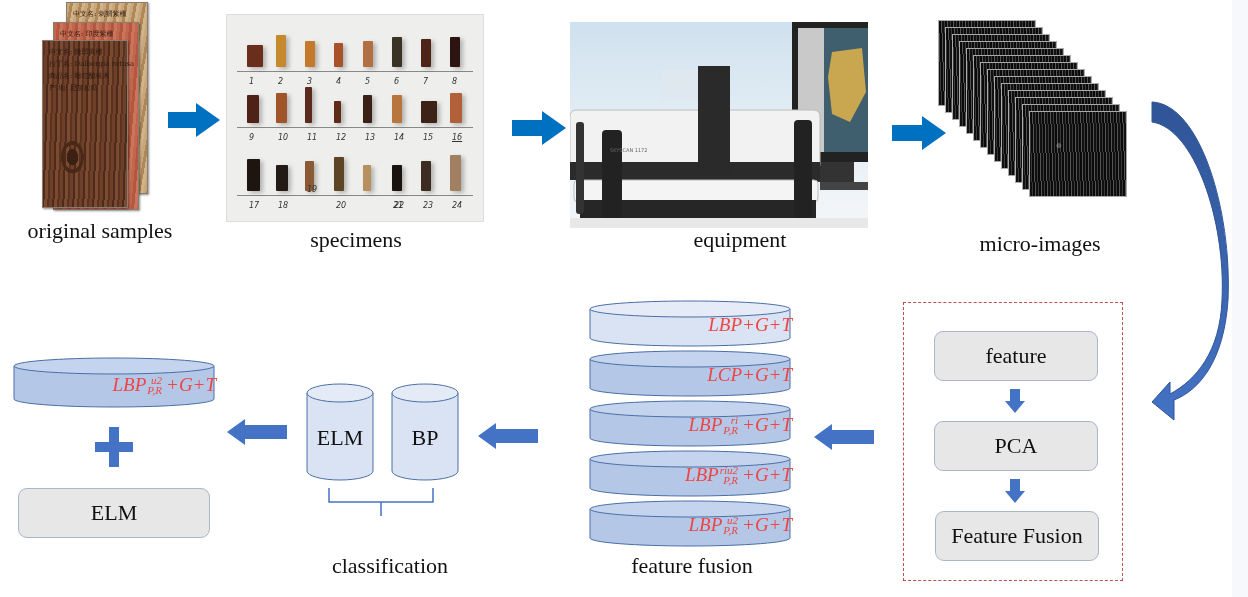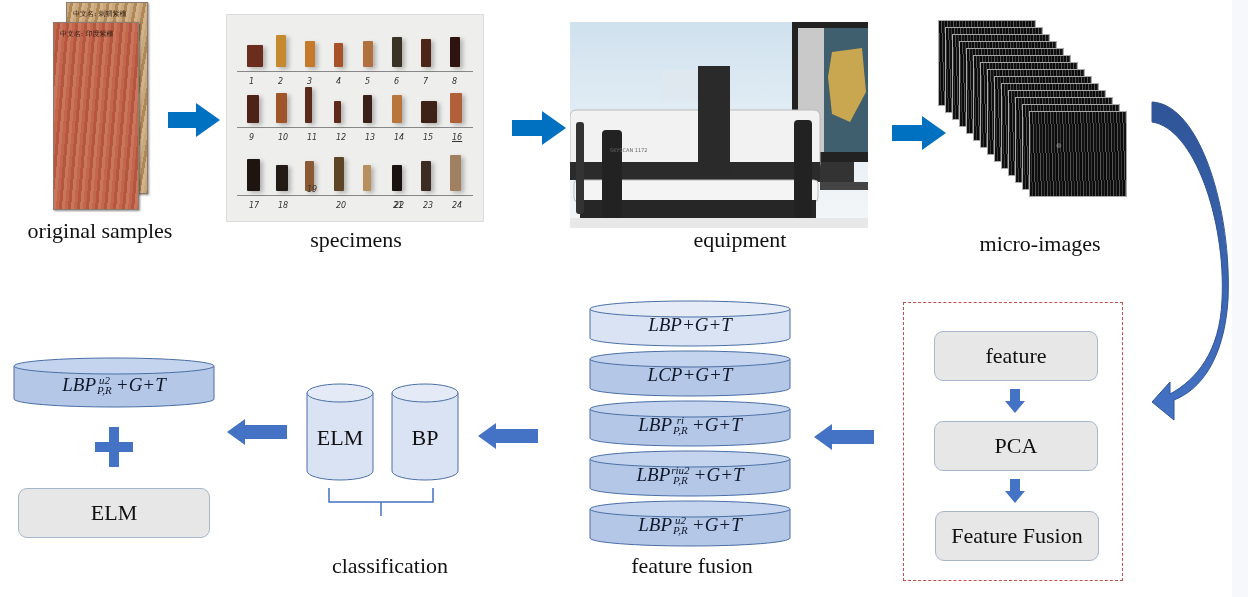--- a/index.html
+++ b/index.html
@@ -35,39 +35,45 @@
   .num { position:absolute; font-size:8px; font-style:italic; color:#333; font-family:"DejaVu Sans",sans-serif; }
 
   
   .equip { left:570px; top:22px; width:298px; height:206px; background:linear-gradient(#cfe1ee,#e4eef5 50%,#f4f6f8); overflow:hidden; }
   .micro-stack { position:absolute; }
   .micro-tile { position:absolute; width:96px; height:84px; border:1px solid #aaa;
     background:
       radial-gradient(circle at 30% 40%, rgba(255,255,255,.25) 0 2px, transparent 3px),
       repeating-linear-gradient(88deg,#111 0 2px,#3a3a3a 2px 3px,#0a0a0a 3px 5px,#555 5px 6px);
   }
-  .disk-label { position:absolute; font-size:19px; font-style:italic; white-space:nowrap; text-align:center; color:#0f172a; }
+  .disk-label { position:absolute; font-size:19px; font-style:italic; white-space:nowrap; text-align:right; color:#ef4444; }
   .math { display:inline-flex; align-items:center; }
   .math .base { font-style:italic; }
   .math .scripts { display:inline-flex; flex-direction:column; line-height:10px; font-size:11px; margin-left:1px; margin-right:4px; font-style:italic; }
 
   .rbox { position:absolute; background:#e7e7e7; border:1px solid #a8b6cc; border-radius:9px; display:flex; align-items:center; justify-content:center; font-size:22px; color:#111; }
   .dashed { position:absolute; left:903px; top:302px; width:218px; height:277px; border:1px dashed #c0504d; }
 </style>
 </head>
 <body>
 
 <div class="abs right-strip"></div>
 
 <div class="abs" style="left:0;top:0;width:160px;height:215px;">
   <div class="wood wood1">
     <span class="txt" style="top:6px">中文名: 刺猬紫檀</span>
   </div>
   <div class="wood wood2">
     <span class="txt" style="top:6px">中文名: 印度紫檀</span>
+  </div>
+  <div class="wood wood3">
+    <span class="txt" style="top:6px">中文名: 微凹黄檀</span>
+    <span class="txt" style="top:18px">拉丁名: Dalbergia retusa</span>
+    <span class="txt" style="top:30px">商品名: 暗红酸枝木</span>
+    <span class="txt" style="top:42px">产 地: 尼加拉瓜</span>
   </div>
 </div>
 <div class="caption" style="left:10px;top:218px;width:180px;text-align:center;">original samples</div>
 
 <svg class="arrow-right" style="left:168px;top:103px" width="52" height="34" viewBox="0 0 52 34">
   <polygon points="0,9 28,9 28,0 52,17 28,34 28,25 0,25" fill="#0070c0"></polygon>
 </svg>
 
 <div class="abs specimens" id="specimens">
     <div class="row-line" style="left: 10px; width: 236px; top: 56px;"></div>

